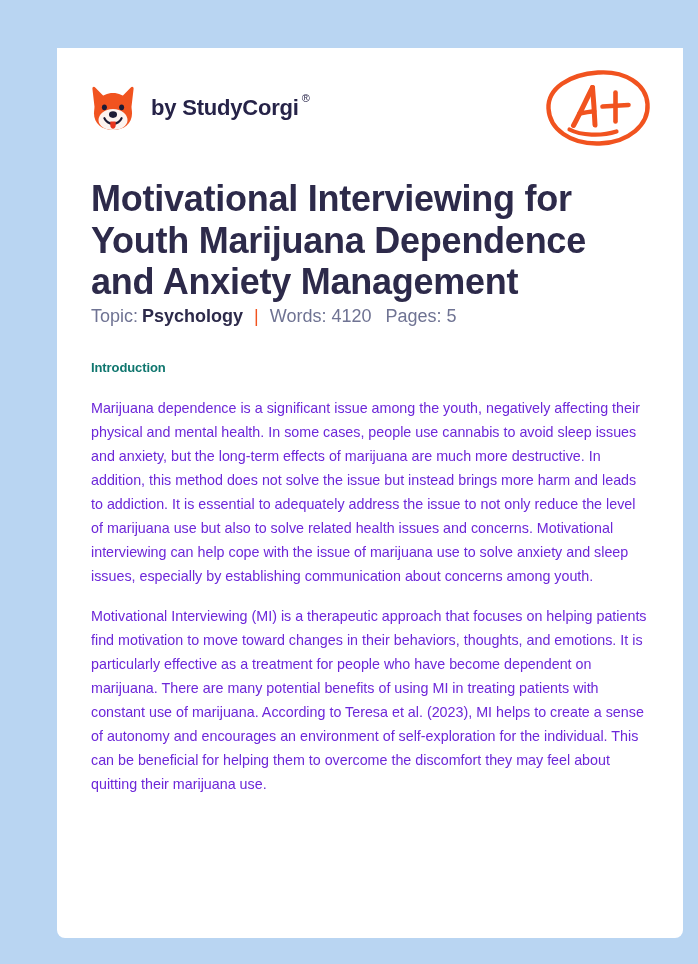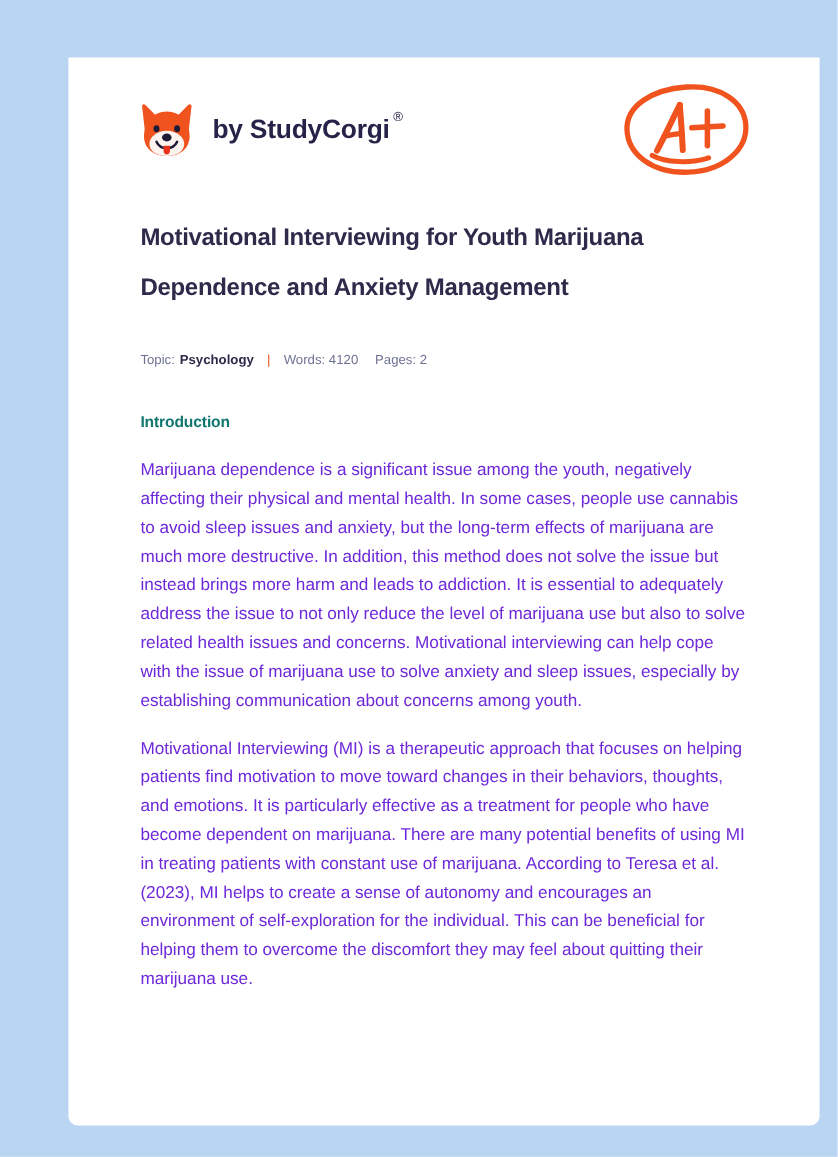--- a/index.html
+++ b/index.html
@@ -19,21 +19,21 @@
     left: 57px;
     top: 48px;
     width: 626px;
     height: 890px;
     background: #ffffff;
     border-radius: 0 0 8px 8px;
     overflow: hidden;
   }
 
   .page-inner {
-    padding: 0 60px;
+    padding: 0 34px;
   }
 
   
   .doc-header {
     display: flex;
     align-items: center;
     justify-content: space-between;
     height: 106px;
     padding-top: 14px;
   }
@@ -74,31 +74,31 @@
     width: 110px;
     height: 84px;
     flex: 0 0 auto;
     display: block;
     margin-right: -4px;
   }
 
   
   .doc-title {
     margin: 24px 0 0 0;
-    font-size: 20px;
+    font-size: 36px;
     line-height: 41.5px;
     font-weight: 700;
     color: #2d2a4a;
     letter-spacing: -0.25px;
   }
 
   
   .doc-meta {
-    margin-top: 30px;
-    font-size: 11px;
+    margin-top: 4px;
+    font-size: 18px;
     line-height: 18px;
     color: #6f7393;
     display: flex;
     align-items: center;
     flex-wrap: wrap;
     text-align: right;
   }
   .meta-label { color: #6f7393; }
   .meta-topic {
     color: #2d2a4a;
@@ -179,21 +179,21 @@
       </svg>
     </div>
 
     <h1 class="doc-title">Motivational Interviewing for Youth Marijuana Dependence and Anxiety Management</h1>
 
     <div class="doc-meta">
       <span class="meta-label">Topic:</span>
       <a class="meta-topic" href="#">Psychology</a>
       <span class="meta-sep">|</span>
       <span class="meta-words">Words: 4120</span>
-      <span>Pages: 2</span>
+      <span>Pages: 5</span>
     </div>
 
     <h2 class="section-heading">Introduction</h2>
     <p class="body-par">Marijuana dependence is a significant issue among the youth, negatively affecting their physical and mental health. In some cases, people use cannabis to avoid sleep issues and anxiety, but the long-term effects of marijuana are much more destructive. In addition, this method does not solve the issue but instead brings more harm and leads to addiction. It is essential to adequately address the issue to not only reduce the level of marijuana use but also to solve related health issues and concerns. Motivational interviewing can help cope with the issue of marijuana use to solve anxiety and sleep issues, especially by establishing communication about concerns among youth.</p>
 
     <p class="body-par">Motivational Interviewing (MI) is a therapeutic approach that focuses on helping patients find motivation to move toward changes in their behaviors, thoughts, and emotions. It is particularly effective as a treatment for people who have become dependent on marijuana. There are many potential benefits of using MI in treating patients with constant use of marijuana. According to Teresa et al. (2023), MI helps to create a sense of autonomy and encourages an environment of self-exploration for the individual. This can be beneficial for helping them to overcome the discomfort they may feel about quitting their marijuana use.</p>
 
   </div>
 </div>
 

